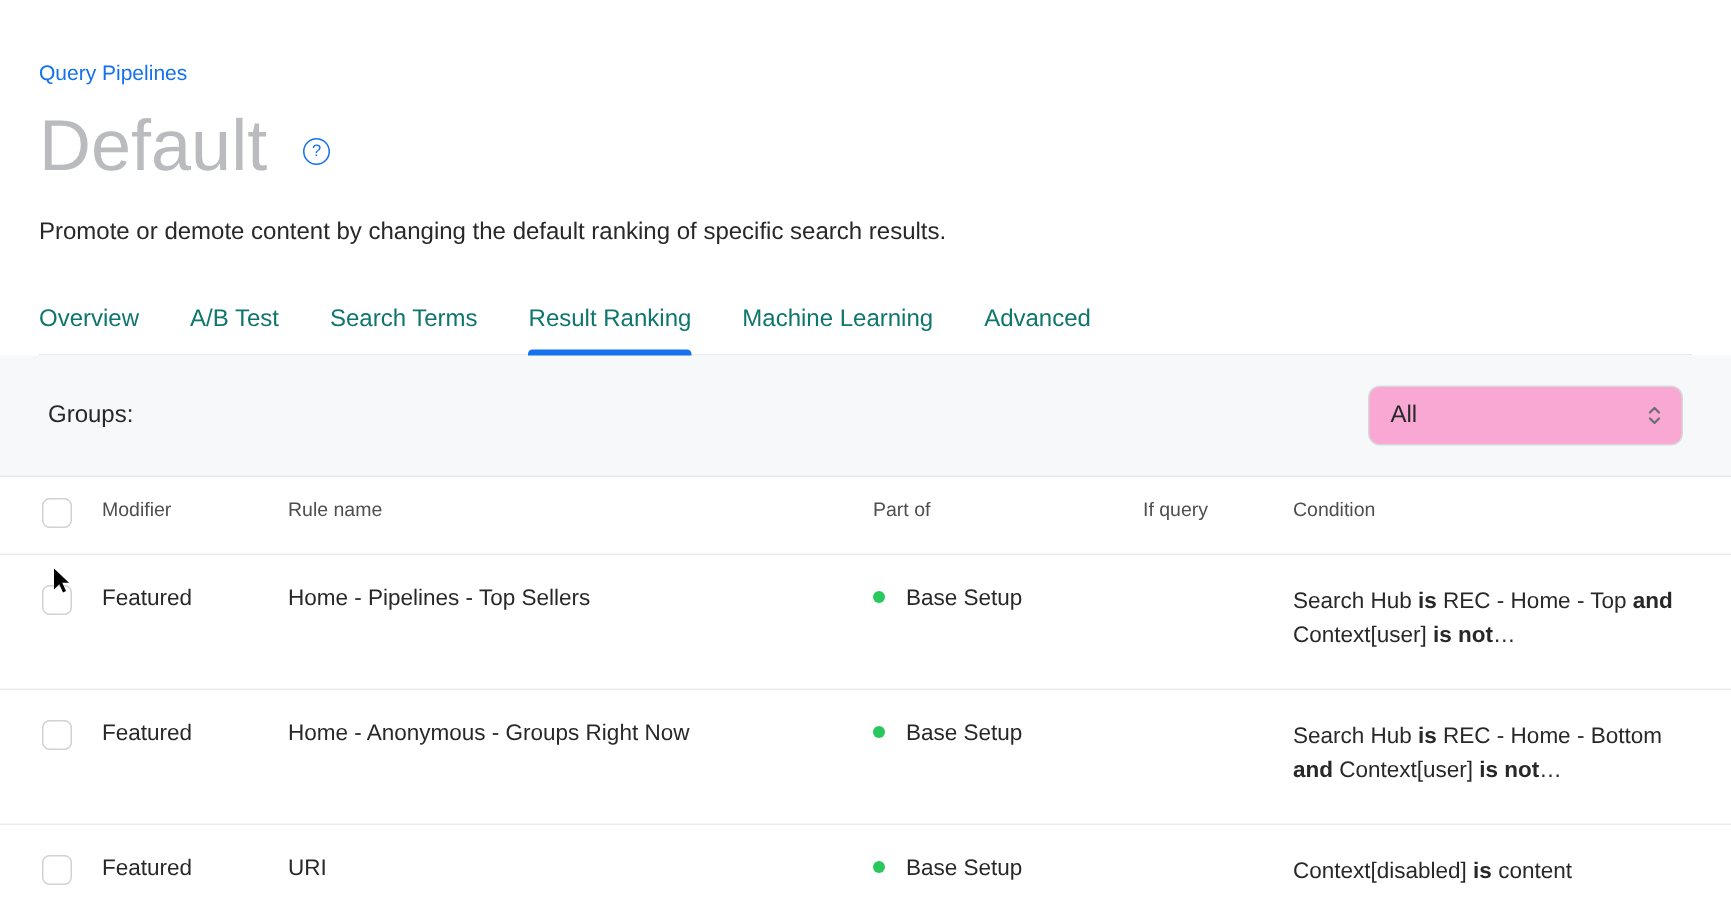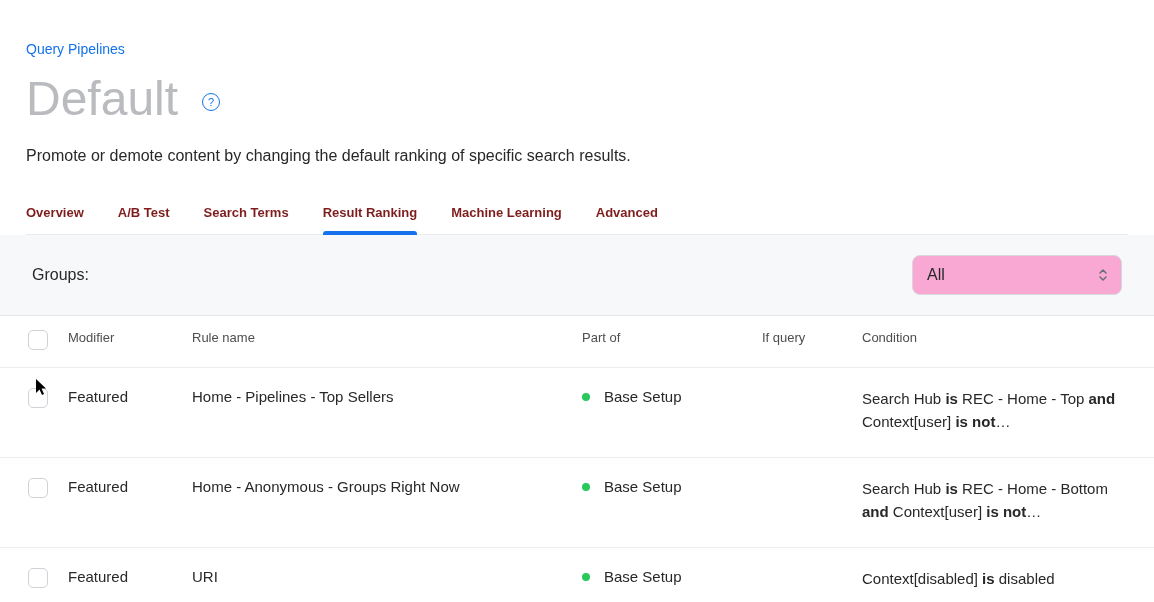--- a/index.html
+++ b/index.html
@@ -44,23 +44,23 @@
     color: #282829;
     margin-bottom: 30px;
   }
   .tabs {
     display: flex;
     gap: 34px;
     padding: 0;
     border-bottom: 1px solid #ebecf0;
   }
   .tab {
-    font-size: 13px;
-    font-weight: 700;
-    color: #7f1d1d;
+    font-size: 16px;
+    font-weight: 400;
+    color: #0f766e;
     padding: 10px 0 14px 0;
     cursor: pointer;
     position: relative;
   }
   .tab.active::after {
     content: "";
     position: absolute;
     left: 0; right: 0; bottom: -1px;
     height: 4px;
     background: #1372ec;
@@ -213,21 +213,21 @@
             <div class="cond-line"><span>Search Hub</span><span class="kw"> is </span><span>REC - Home - Bottom</span><span class="kw"> and </span><span>Context[user]</span><span class="kw"> is not</span><span>…</span></div>
           </td>
         </tr>
         <tr>
           <td class="col-check"><span class="chk"></span></td>
           <td class="col-modifier">Featured</td>
           <td class="col-name">URI</td>
           <td class="col-partof"><span class="status-dot"></span><span>Base Setup</span></td>
           <td class="col-ifquery"></td>
           <td class="col-cond">
-            <div class="cond-line"><span>Context[disabled]</span><span class="kw"> is </span><span>disabled</span></div>
+            <div class="cond-line"><span>Context[disabled]</span><span class="kw"> is </span><span>content</span></div>
           </td>
         </tr>
       </tbody>
   </table>
 </div>
 
 <svg class="cursor-arrow" viewBox="0 0 14 18">
   <path d="M0 0 L0 14 L3.5 10.5 L6 16 L8 15 L5.5 9.5 L10 9.5 Z" fill="#000"></path>
 </svg>
 

